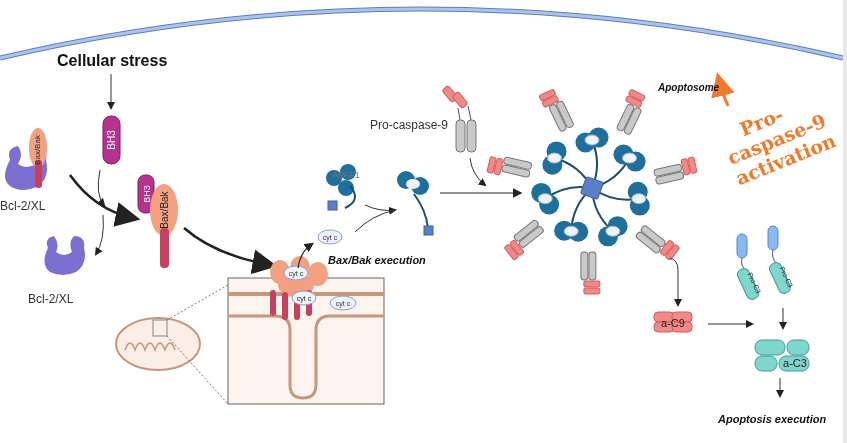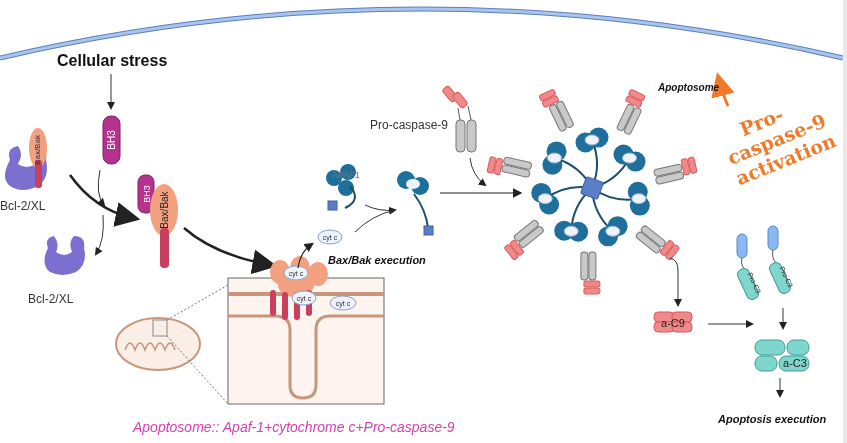--- a/index.html
+++ b/index.html
@@ -237,15 +237,14 @@
 <div class="lbl grey" style="left:332px;top:150px;margin-top:20px;">APAF1</div>
 <div class="lbl bi" style="left:328px;top:254px;">Bax/Bak execution</div>
 <div class="lbl small" style="left:370px;top:118px;font-size:12px;">Pro-caspase-9</div>
 <div class="lbl bi" style="left:658px;top:82px;font-size:10px;">Apoptosome</div>
 <div class="lbl orange" style="left:716px;top:128px;transform:rotate(-22deg);transform-origin:left top;">
   <div style="padding-left:22px;">Pro-</div>
   <div>caspase-9</div>
   <div>activation</div>
 </div>
 <div class="lbl bi" style="left:718px;top:413px;">Apoptosis execution</div>
-<div class="lbl pink" style="left:133px;top:419px;">Apoptosome:: Apaf-1+cytochrome c+Pro-caspase-9</div>
 <div class="sidebar"></div>
 </div>
 
 </body></html>

